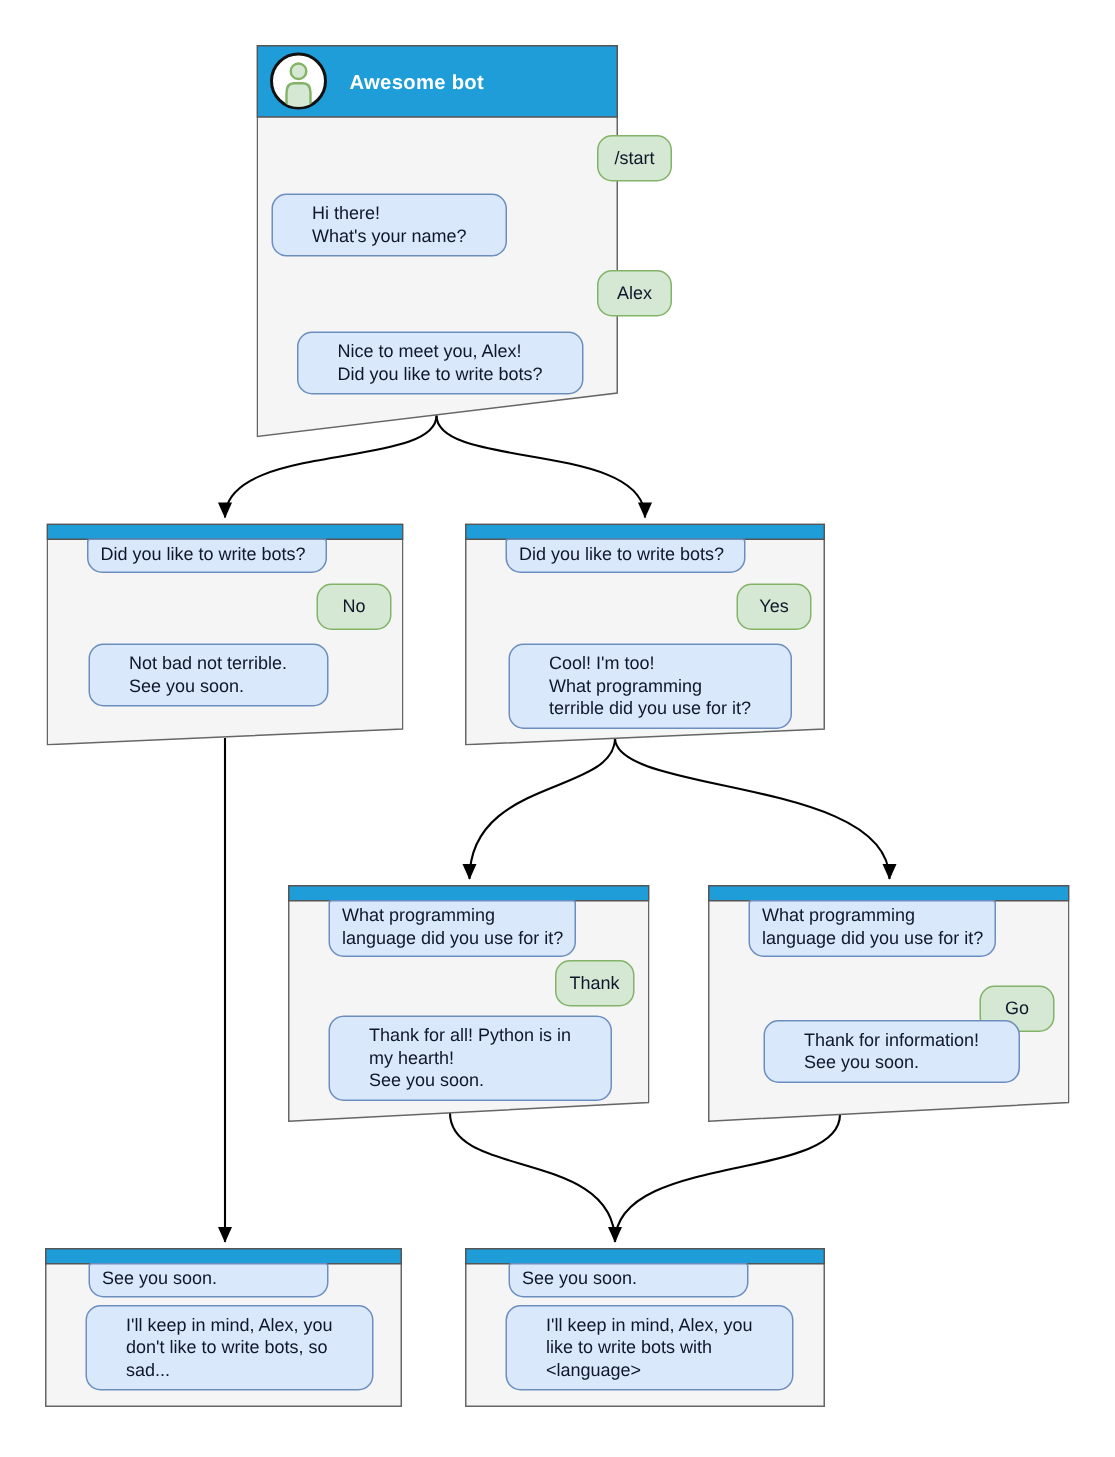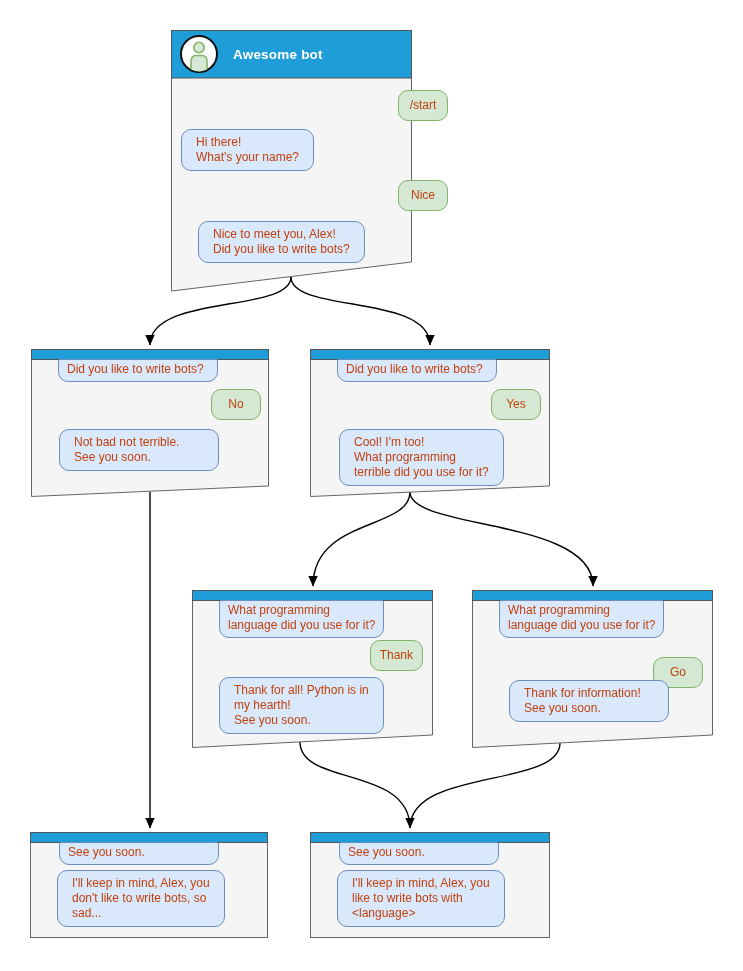--- a/index.html
+++ b/index.html
@@ -10,24 +10,24 @@
   .edges{position:absolute;left:0;top:0;z-index:1;pointer-events:none;}
   .window{position:absolute;z-index:2;}
   .frame{position:absolute;left:0;top:0;}
   .title{
     position:absolute;left:62px;top:0;height:48px;display:flex;align-items:center;
     color:#ffffff;font-weight:bold;font-size:13.5px;letter-spacing:.2px;
   }
   .avatar{position:absolute;left:8px;top:4px;}
   .bubble{
     position:absolute;z-index:3;display:inline-block;
-    font-size:12px;line-height:15px;white-space:pre-line;color:#c2410c;
+    font-size:12px;line-height:15px;white-space:pre-line;color:#0f172a;
     border-radius:10px;box-sizing:border-box;
   }
-  .bot{background:#dae8fc;border:1px solid #6c8ebf;padding:5px 14px;}
+  .bot{background:#dae8fc;border:1px solid #6c8ebf;padding:5px 26px;}
   .user{
     background:#d5e8d4;border:1px solid #82b366;padding:7px 9px;
     text-align:center;min-width:50px;
   }
   .flush{border-radius:2px 2px 10px 10px;padding:2px 8px 4px;}
   .w160{min-width:160px;margin-left:17px;}
   .w120{min-width:120px;}
 </style>
 </head>
 <body>
@@ -65,21 +65,21 @@
       <circle cx="20" cy="20" r="18" fill="#ffffff" stroke="#111" stroke-width="2"></circle>
       <g clip-path="url(#avclip)" fill="#d5e8d4" stroke="#82b366" stroke-width="1.6">
         <circle cx="20" cy="13.5" r="5.2"></circle>
         <path d="M12,38 L12,28 Q12,21.5 17,21.5 L23,21.5 Q28,21.5 28,28 L28,38 Z"></path>
       </g>
     </svg>
     <div class="title">Awesome bot</div>
     <div class="bubble user" style="right:12px;top:60px">/start</div>
     <div class="bubble bot w120" style="left:10px;top:99px">Hi there!
 What's your name?</div>
-    <div class="bubble user" style="right:12px;top:150px">Nice</div>
+    <div class="bubble user" style="right:12px;top:150px">Alex</div>
     <div class="bubble bot w160" style="left:10px;top:191px">Nice to meet you, Alex!
 Did you like to write bots?</div>
   </div>
 
   <div class="window" style="left:31px;top:349px;width:238px;height:148px">
     <svg class="frame" width="238" height="148" viewBox="0 0 238 148">
       <polygon points="0.5,0.5 237.5,0.5 237.5,137 0.5,147.5" fill="#f5f5f5" stroke="#666"></polygon>
       <rect x="0.5" y="0.5" width="237" height="10" fill="#1e9dd9" stroke="#555"></rect>
     </svg>
     <div class="bubble bot flush w160" style="left:10px;top:10px">Did you like to write bots?</div>

